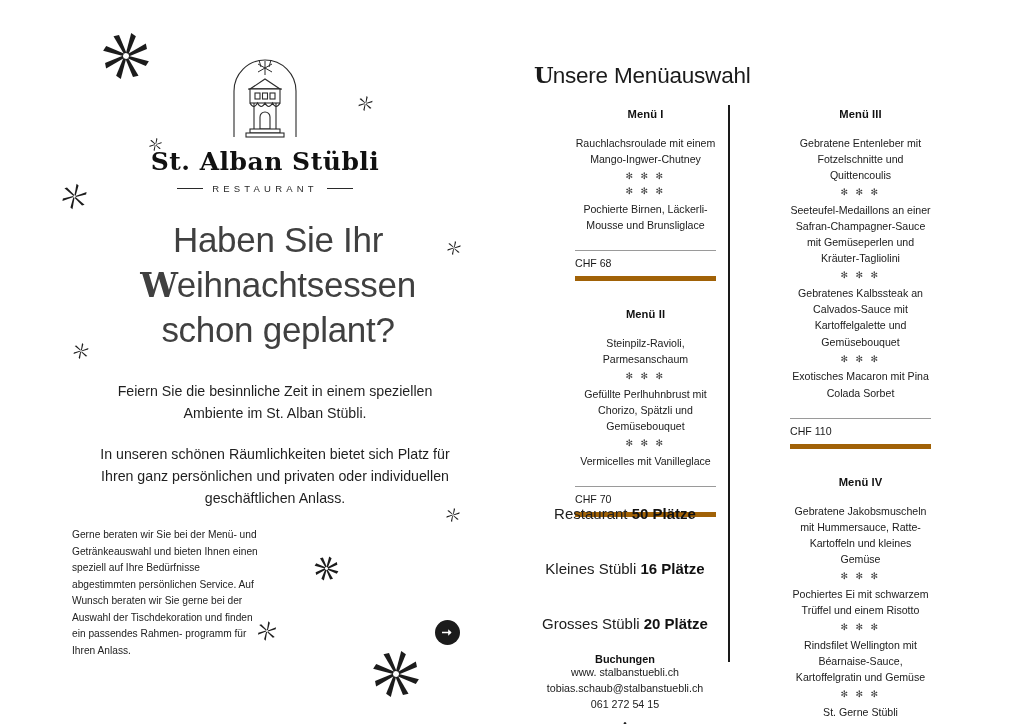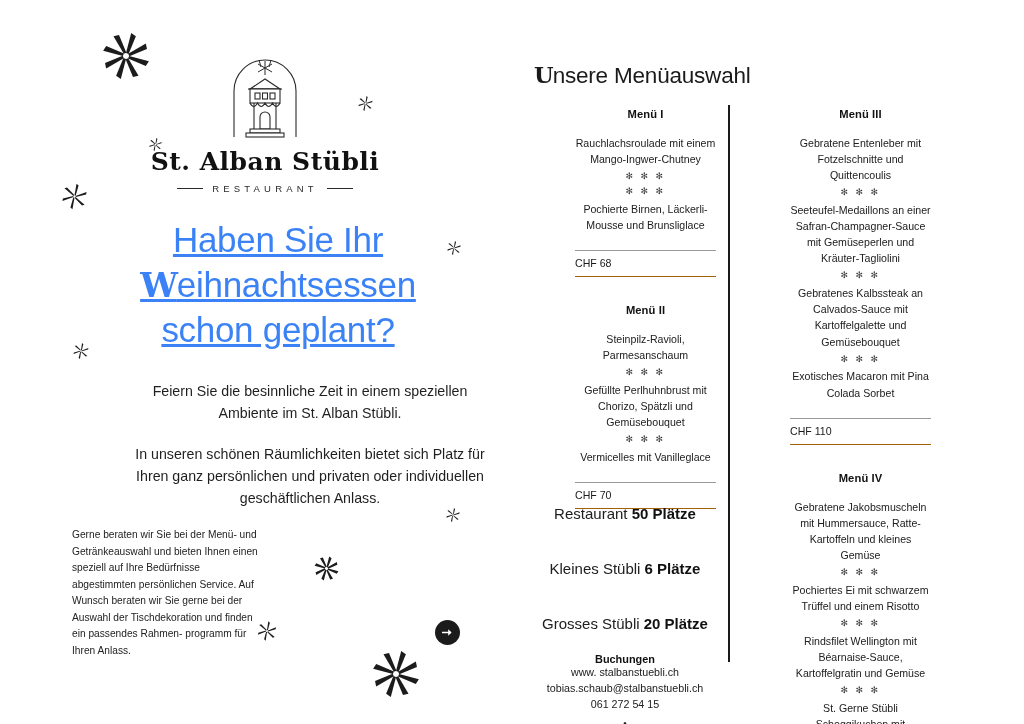--- a/index.html
+++ b/index.html
@@ -74,42 +74,40 @@
   
   .headline {
     position: absolute;
     left: 108px;
     top: 218px;
     width: 340px;
     text-align: center;
     font-size: 35px;
     line-height: 1.28;
     font-weight: 400;
-    color: #3b82f6;
+    color: #404040;
     letter-spacing: -0.3px;
-    text-decoration: underline;
   }
   .fraktur-cap {
     font-family: "DejaVu Serif", serif;
     font-weight: 700;
     font-size: 0.96em;
     letter-spacing: -1px;
   }
 
   
   .intro {
     position: absolute;
     left: 95px;
     top: 380px;
     width: 360px;
     text-align: center;
     font-size: 14.2px;
     line-height: 1.55;
     color: #1f1f1f;
-    margin-left: 35px;
   }
   .intro p {
     margin: 0;
   }
   .intro p + p {
     margin-top: 19px;
   }
 
   
   .note {
@@ -208,21 +206,21 @@
     font-size: 9px;
     letter-spacing: 2.5px;
     color: #3a3a3a;
     margin: 4px 0 4px 0;
     line-height: 1.2;
   }
 
   .price-box {
     margin-top: 17px;
     border-top: 1px solid #9a9a9a;
-    border-bottom: 1px solid #a16207;
+    border-bottom: 5px solid #a16207;
     padding: 6px 0 7px 0;
     font-size: 10.6px;
     color: #1a1a1a;
     text-align: left;
   }
 
   .gap-after-price { height: 27px; }
 
   
   .info-block {
@@ -648,21 +646,21 @@
         <div class="stars">✻ ✻ ✻</div>
         <div class="course">Rindsfilet Wellington mit Béarnaise-Sauce, Kartoffelgratin und Gemüse</div>
         <div class="stars">✻ ✻ ✻</div>
         <div class="course">St. Gerne Stübli Schoggikuchen mit Karamellisiertem Birnenkompott und Vanilleglace</div>
         <div class="price-box">CHF 120</div>
       </div>
     </div>
 
     <div class="info-block">
       <div class="seating-line"><span>Restaurant </span><b>50 Plätze</b></div>
-      <div class="seating-line"><span>Kleines Stübli </span><b>6 Plätze</b></div>
+      <div class="seating-line"><span>Kleines Stübli </span><b>16 Plätze</b></div>
       <div class="seating-line"><span>Grosses Stübli </span><b>20  Plätze</b></div>
 
       <div class="booking-head">Buchungen</div>
       <div class="booking-line">www. stalbanstuebli.ch</div>
       <div class="booking-line">tobias.schaub@stalbanstuebli.ch</div>
       <div class="booking-line">061 272 54 15</div>
       <div class="booking-dot">•</div>
       <div class="booking-line">St. Alban Stübli</div>
       <div class="booking-line">St. Alban-Vorstadt 74</div>
       <div class="booking-line">4052 Basel</div>

